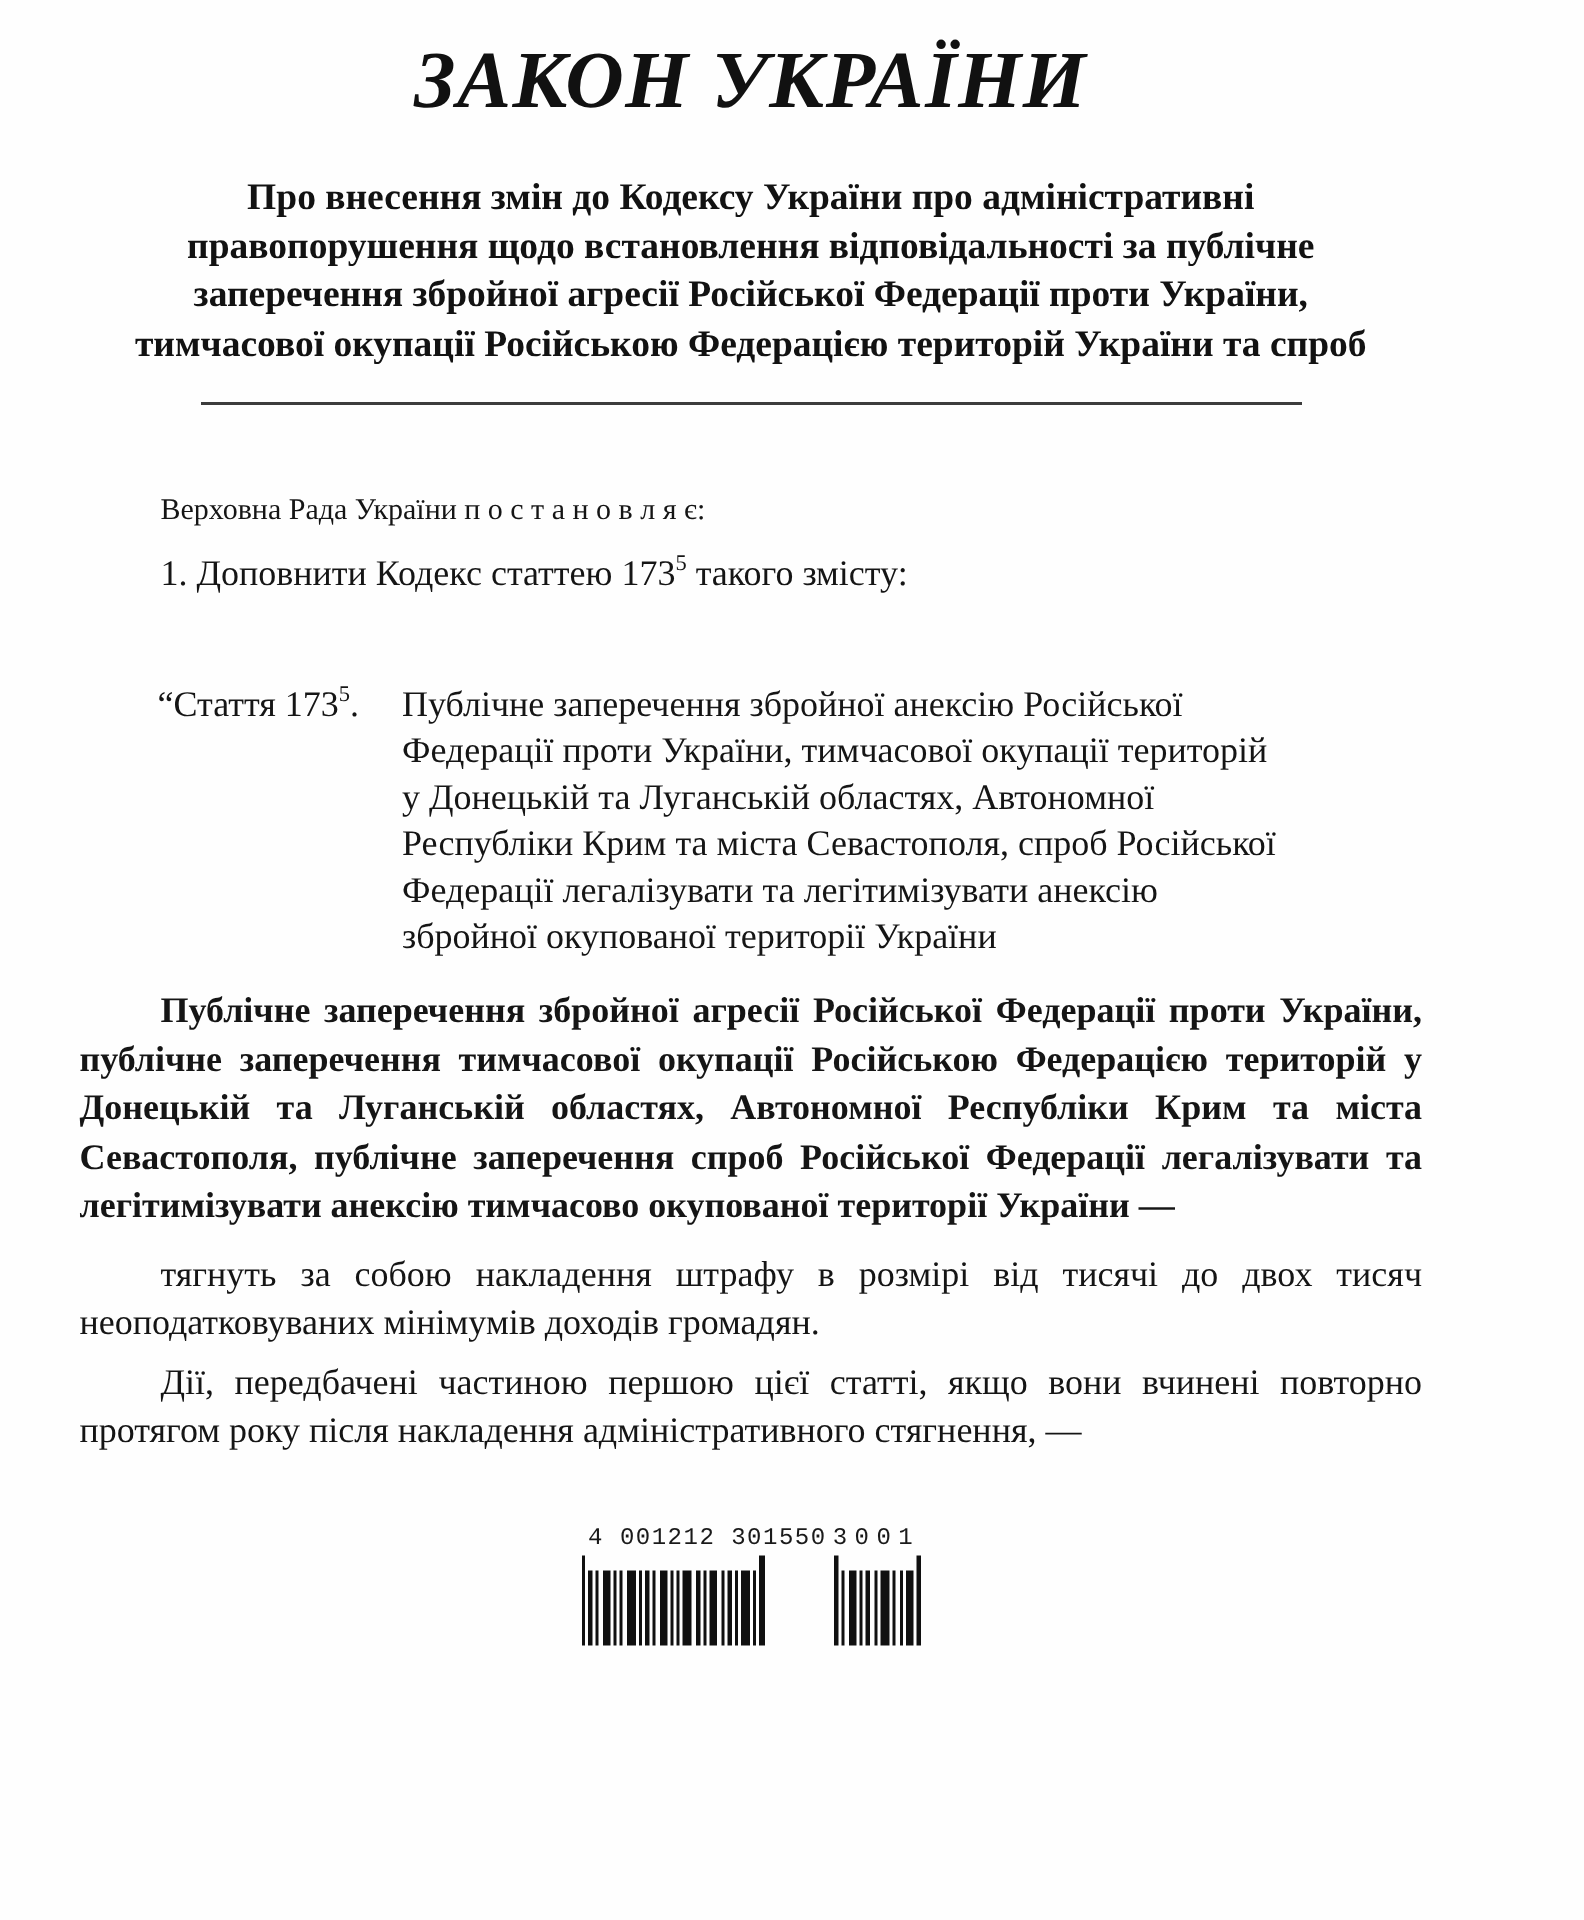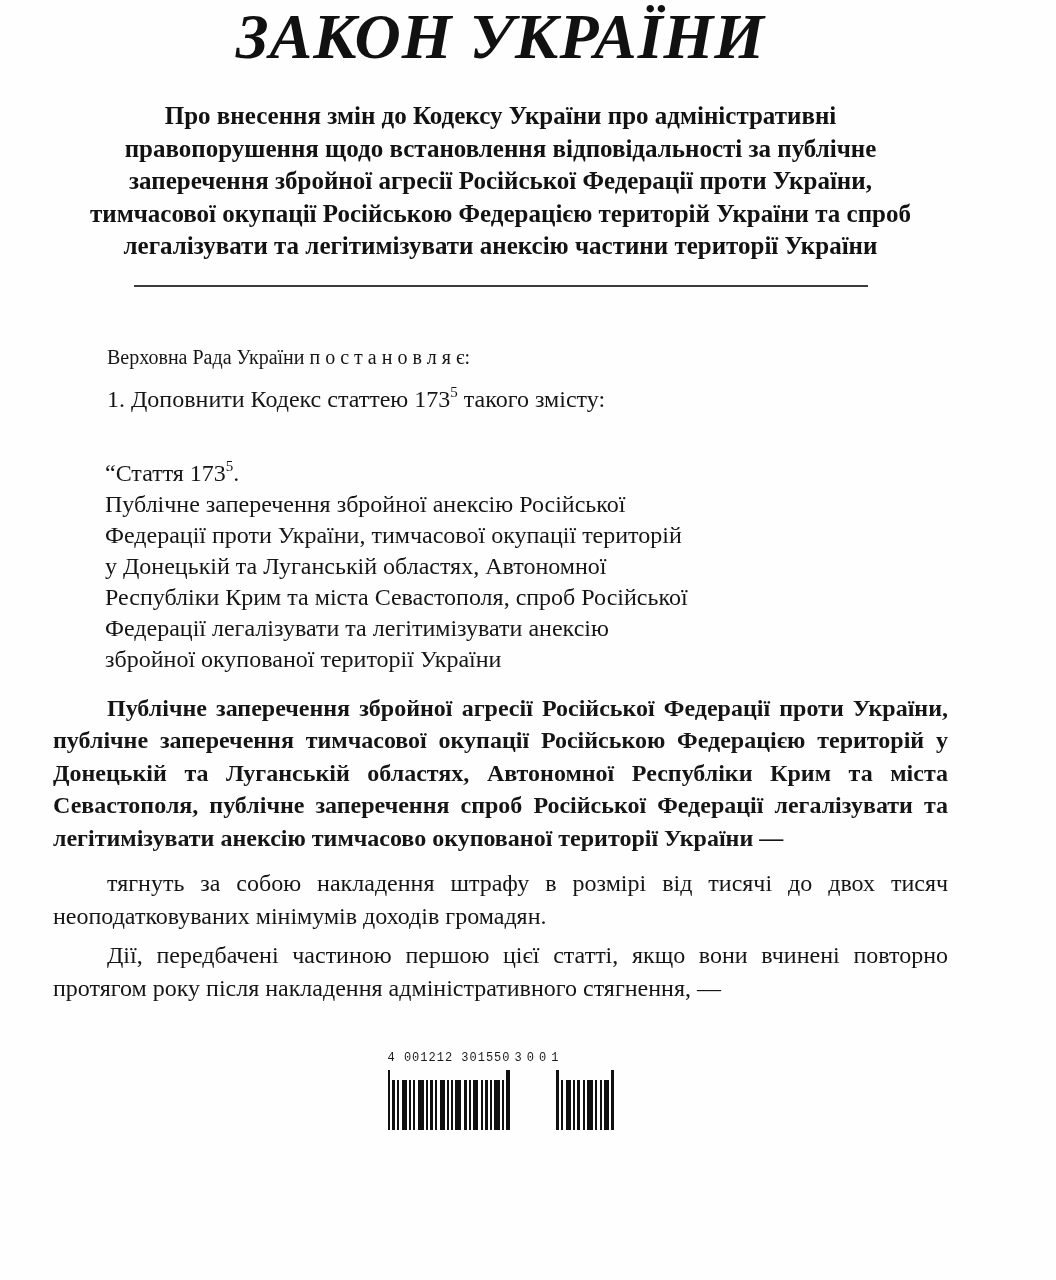--- a/index.html
+++ b/index.html
@@ -15,23 +15,23 @@
     overflow: hidden;
     font-family: "Liberation Serif", "DejaVu Serif", serif;
     color: #151515;
   }
   .doc {
     margin-left: 53px;
     width: 895px;
   }
   .title {
     margin: 0;
-    padding-top: 8px;
+    padding-top: 24px;
     text-align: center;
-    font-size: 64px;
+    font-size: 54px;
     line-height: 58px;
     font-weight: bold;
     font-style: italic;
     letter-spacing: 1px;
     color: #111;
   }
   .subtitle {
     margin-top: 34px;
     text-align: center;
     font-weight: bold;
@@ -61,43 +61,42 @@
   .para.amend { margin-top: 10px; text-align: left; }
   .para.p1 { margin-top: 17px; font-weight: bold; }
   .para.p2 { margin-top: 13px; }
   .para.p3 { margin-top: 7px; }
   sup.fn {
     font-size: 15px;
     line-height: 0;
     vertical-align: 10px;
   }
   .article {
-    margin: 42px 0 0 52px;
+    margin: 56px 0 0 52px;
     display: flex;
     align-items: flex-start;
     font-size: 24px;
     line-height: 31px;
-    flex-direction: column;
   }
   .article-label {
     flex: none;
     width: 163px;
     white-space: nowrap;
   }
   .article-lines { flex: none; }
   .article-line { white-space: nowrap; }
   .barcode {
     margin: 46px auto 0 auto;
     width: 226px;
   }
   .barcode-digits {
     display: flex;
-    justify-content: flex-start;
+    justify-content: flex-end;
     font-family: "Liberation Mono", "DejaVu Sans Mono", monospace;
-    font-size: 12px;
+    font-size: 16px;
     line-height: 16px;
     color: #1a1a1a;
     white-space: nowrap;
   }
   .barcode-digits .dl { letter-spacing: 1px; }
   .barcode-digits .dr { letter-spacing: 5px; }
   .barcode-bars {
     margin-top: 2px;
     display: flex;
     align-items: flex-end;
@@ -120,21 +119,20 @@
 <div class="page">
   <div class="doc">
 
     <h1 class="title">ЗАКОН УКРАЇНИ</h1>
 
     <div class="subtitle">
       <div>Про внесення змін до Кодексу України про адміністративні</div>
       <div>правопорушення щодо встановлення відповідальності за публічне</div>
       <div>заперечення збройної агресії Російської Федерації проти України,</div>
       <div>тимчасової окупації Російською Федерацією територій України та спроб</div>
-      <div>легалізувати та легітимізувати анексію частини території України</div>
     </div>
 
     <div class="rule"></div>
 
     <p class="resolution">Верховна Рада України п о с т а н о в л я є:</p>
 
 
     <p class="para amend"><span>1. Доповнити Кодекс статтею 173</span><sup class="fn">5</sup><span> такого змісту:</span></p>
 
     <div class="article">

